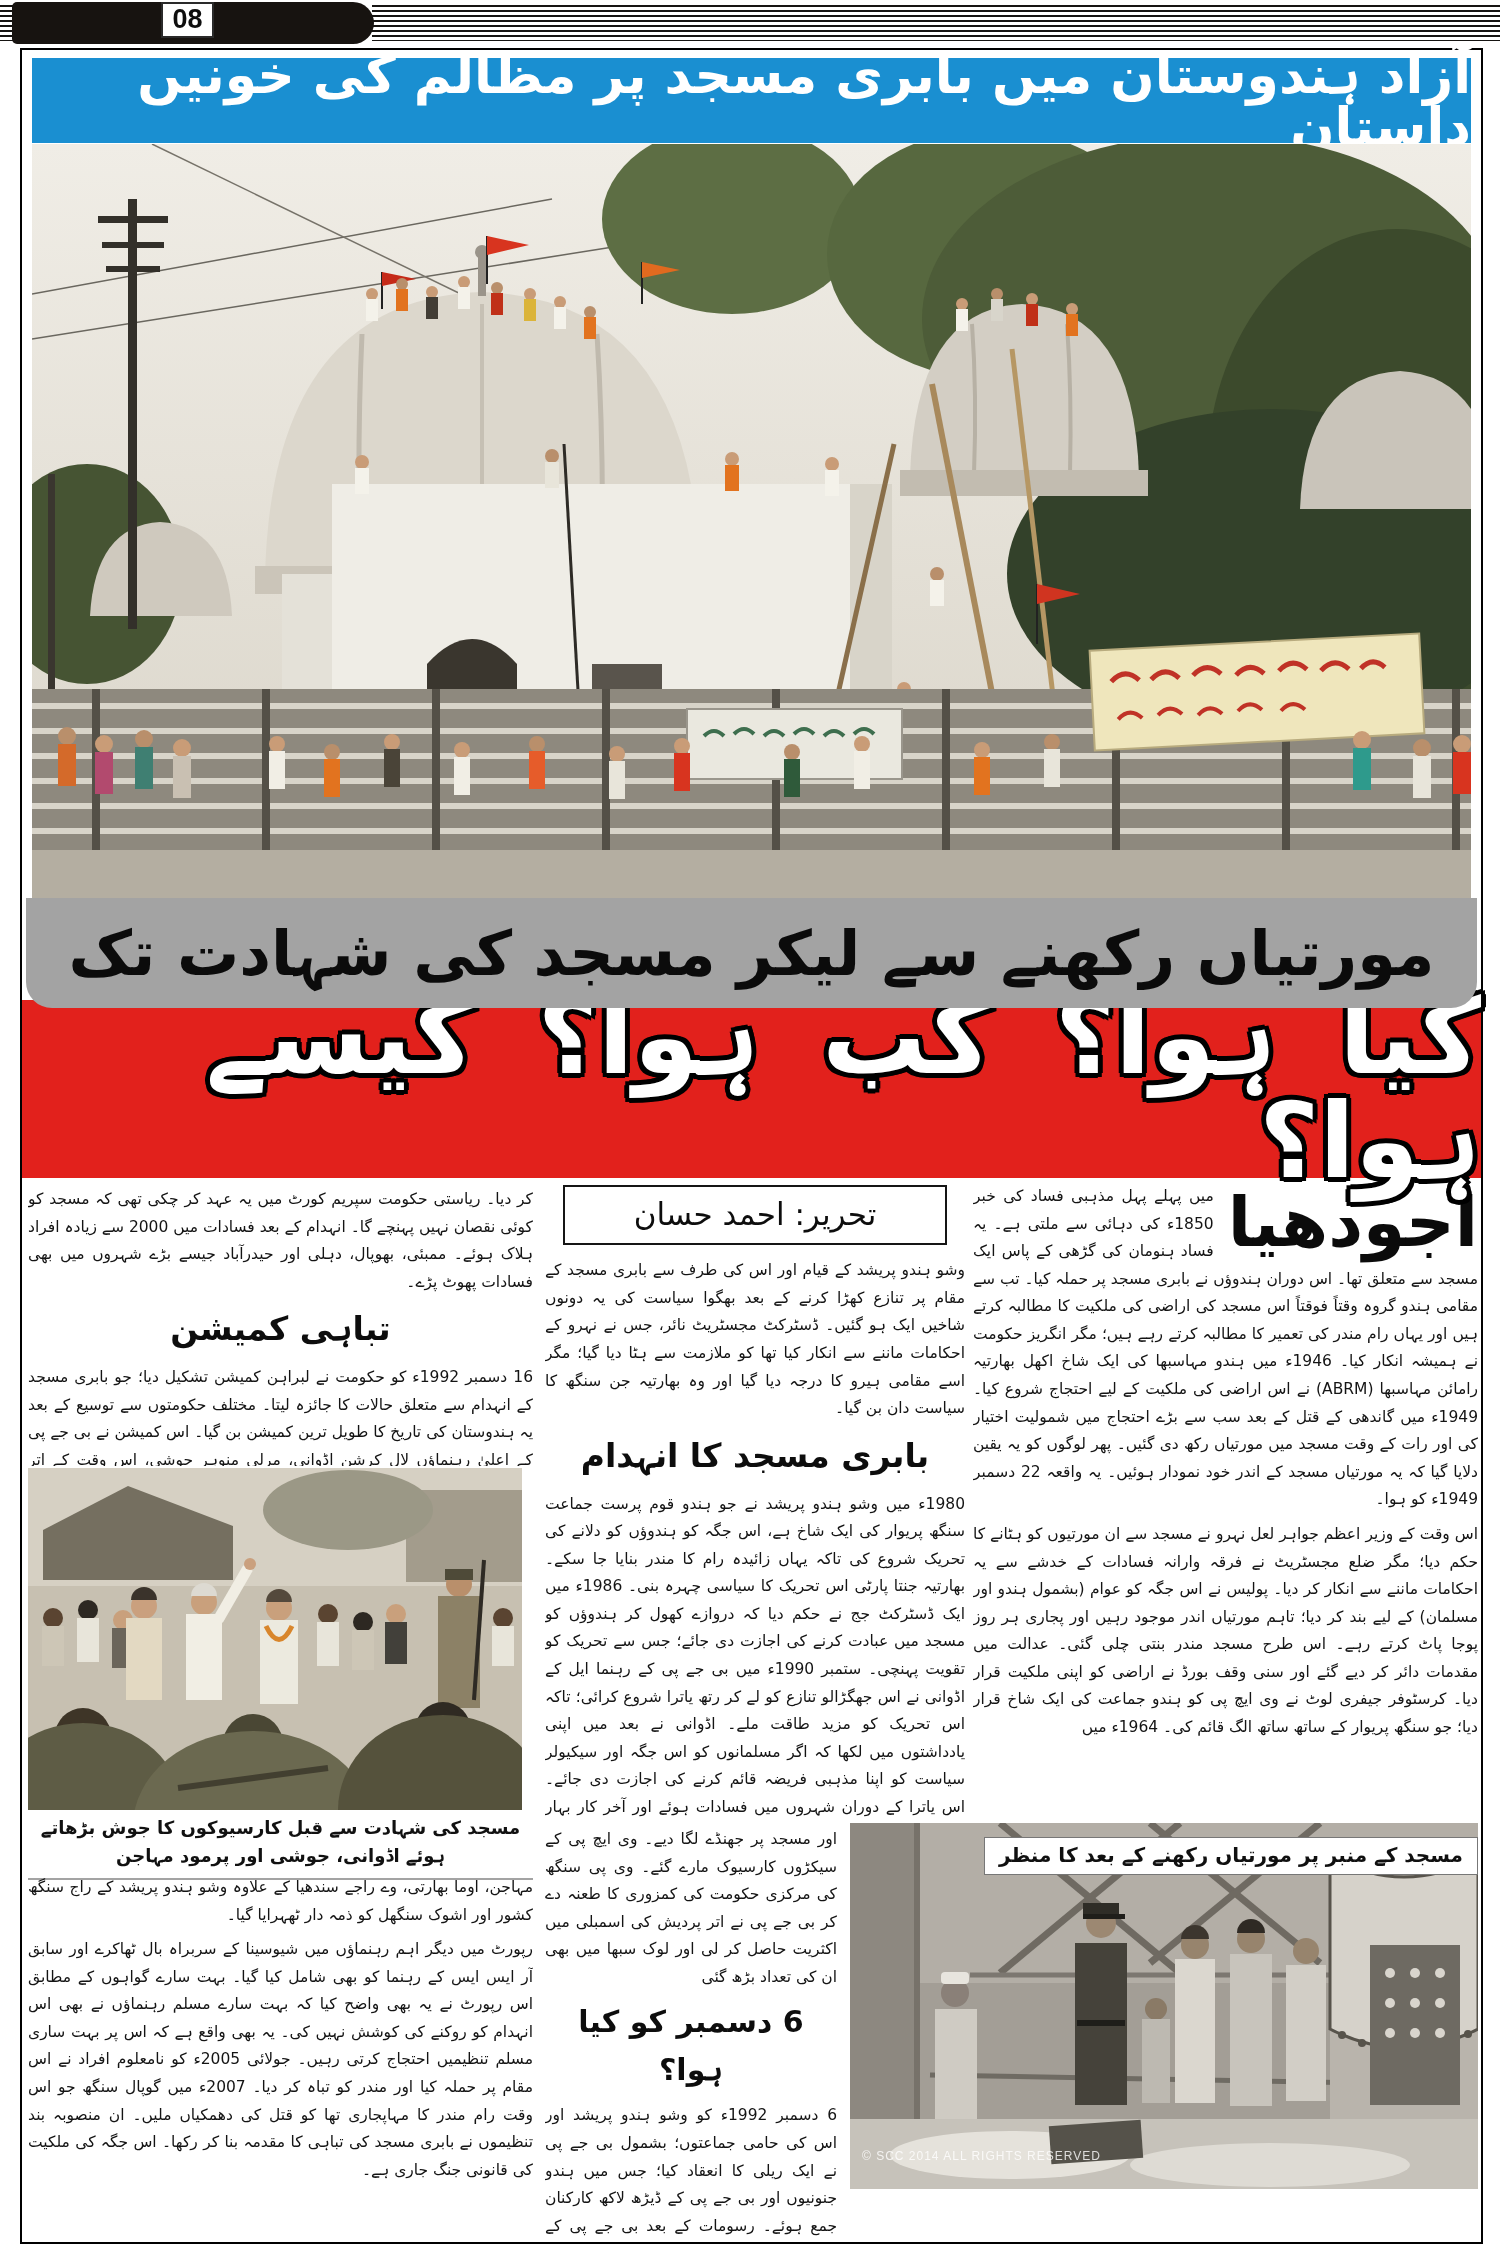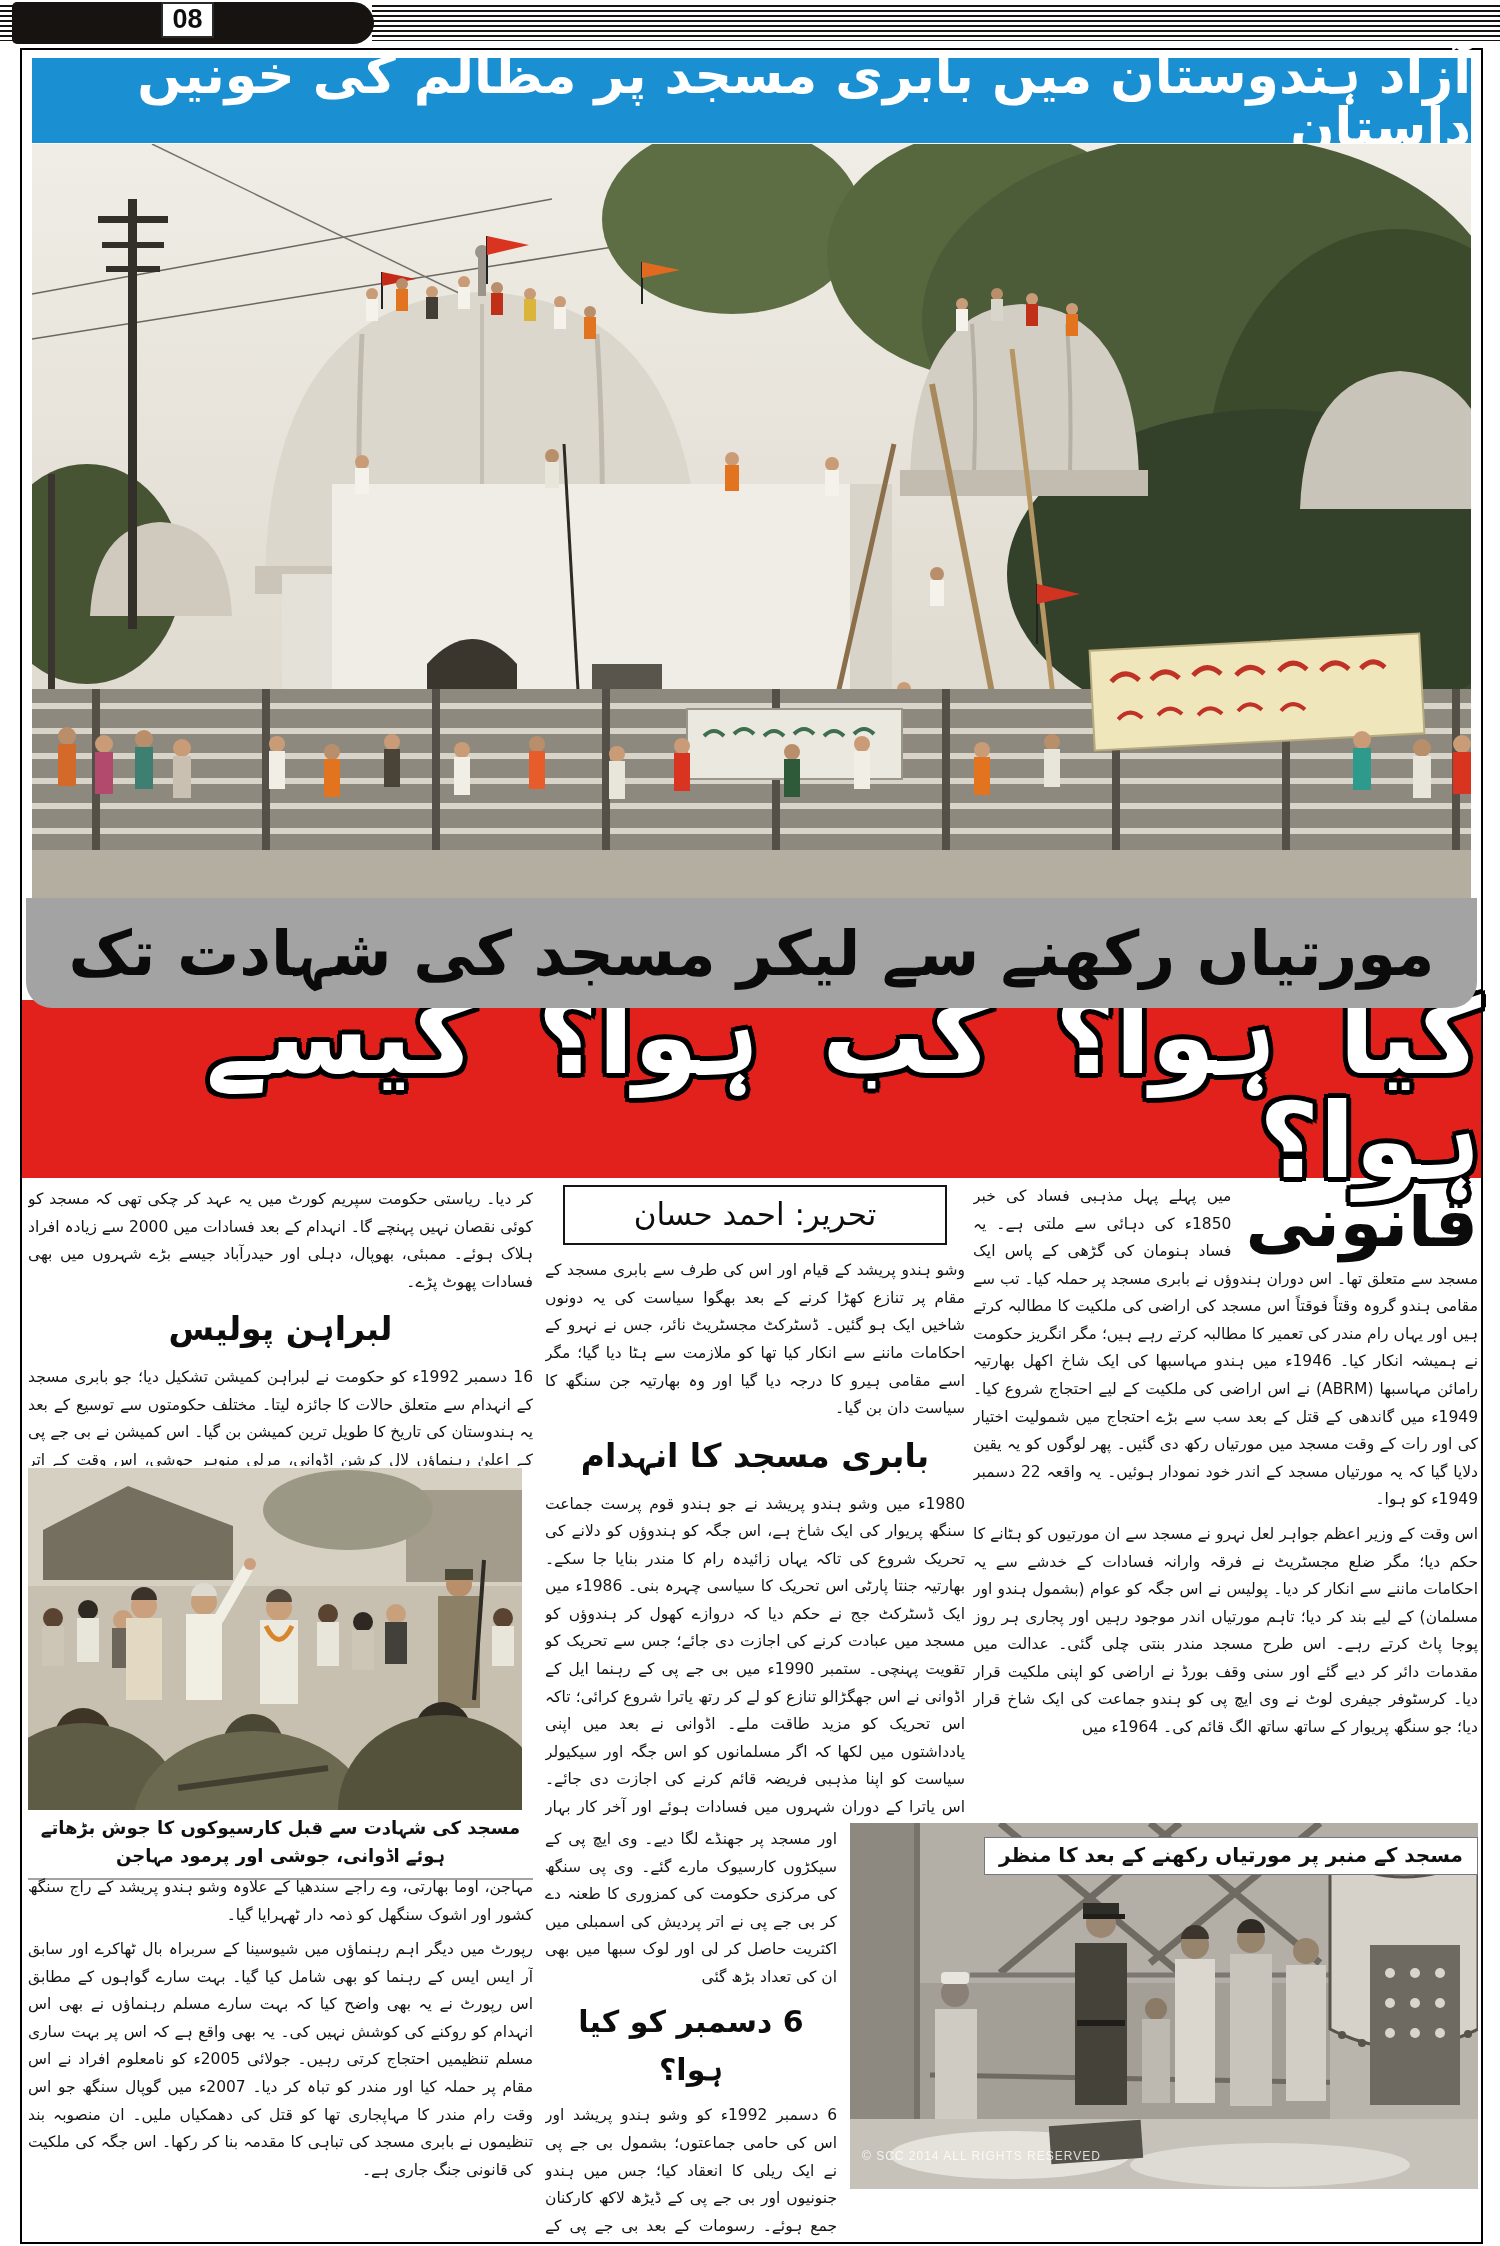--- a/index.html
+++ b/index.html
@@ -342,21 +342,21 @@
   <div class="white-strip">
     <span class="t">مورتیاں رکھنے سے لیکر مسجد کی شہادت تک</span>
   </div>
 
   <div class="red-band">
     <span class="t">کیا ہوا؟ کب ہوا؟ کیسے ہوا؟</span>
   </div>
 
   <div class="col" style="left:28px; top:1186px; width:505px; height:280px;">
     <p>کر دیا۔ ریاستی حکومت سپریم کورٹ میں یہ عہد کر چکی تھی کہ مسجد کو کوئی نقصان نہیں پہنچے گا۔ انہدام کے بعد فسادات میں 2000 سے زیادہ افراد ہلاک ہوئے۔ ممبئی، بھوپال، دہلی اور حیدرآباد جیسے بڑے شہروں میں بھی فسادات پھوٹ پڑے۔</p>
-    <div class="uh">لبراہن پولیس</div>
+    <div class="uh">تباہی کمیشن</div>
     <p>16 دسمبر 1992ء کو حکومت نے لبراہن کمیشن تشکیل دیا؛ جو بابری مسجد کے انہدام سے متعلق حالات کا جائزہ لیتا۔ مختلف حکومتوں سے توسیع کے بعد یہ ہندوستان کی تاریخ کا طویل ترین کمیشن بن گیا۔ اس کمیشن نے بی جے پی کے اعلیٰ رہنماؤں لال کرشن اڈوانی، مرلی منوہر جوشی، اس وقت کے اتر پردیش کے وزیر اعلیٰ کلیان سنگھ، پرمود</p>
   </div>
 
   <div class="photo-box" style="left:28px; top:1468px; width:494px; height:342px;">
     <svg viewBox="0 0 494 342" preserveAspectRatio="none">
       <rect width="494" height="342" fill="#c7c0b1"></rect>
       <rect x="0" y="0" width="494" height="118" fill="#d6d0c3"></rect>
       <path d="M15 62 L100 18 L205 58 L205 112 L15 112 Z" fill="#756f60"></path>
       <rect x="378" y="22" width="116" height="92" fill="#a39c8c"></rect>
       <ellipse cx="320" cy="42" rx="85" ry="40" fill="#9b9886"></ellipse>
@@ -422,21 +422,21 @@
     <p>1980ء میں وشو ہندو پریشد نے جو ہندو قوم پرست جماعت سنگھ پریوار کی ایک شاخ ہے، اس جگہ کو ہندوؤں کو دلانے کی تحریک شروع کی تاکہ یہاں زائیدہ رام کا مندر بنایا جا سکے۔ بھارتیہ جنتا پارٹی اس تحریک کا سیاسی چہرہ بنی۔ 1986ء میں ایک ڈسٹرکٹ جج نے حکم دیا کہ دروازے کھول کر ہندوؤں کو مسجد میں عبادت کرنے کی اجازت دی جائے؛ جس سے تحریک کو تقویت پہنچی۔ ستمبر 1990ء میں بی جے پی کے رہنما ایل کے اڈوانی نے اس جھگڑالو تنازع کو لے کر رتھ یاترا شروع کرائی؛ تاکہ اس تحریک کو مزید طاقت ملے۔ اڈوانی نے بعد میں اپنی یادداشتوں میں لکھا کہ اگر مسلمانوں کو اس جگہ اور سیکیولر سیاست کو اپنا مذہبی فریضہ قائم کرنے کی اجازت دی جائے۔ اس یاترا کے دوران شہروں میں فسادات ہوئے اور آخر کار بہار کی لالو پرساد یادو کی حکومت نے اڈوانی کو گرفتار کر لیا۔ اس کے باوجود بہت سارے کارسیوک ایودھیا پہنچ گئے</p>
   </div>
 
   <div class="col" style="left:545px; top:1826px; width:292px; height:416px;">
     <p>اور مسجد پر جھنڈے لگا دیے۔ وی ایچ پی کے سیکڑوں کارسیوک مارے گئے۔ وی پی سنگھ کی مرکزی حکومت کی کمزوری کا طعنہ دے کر بی جے پی نے اتر پردیش کی اسمبلی میں اکثریت حاصل کر لی اور لوک سبھا میں بھی ان کی تعداد بڑھ گئی</p>
     <div class="uh" style="font-size:30px;">6 دسمبر کو کیا ہوا؟</div>
     <p>6 دسمبر 1992ء کو وشو ہندو پریشد اور اس کی حامی جماعتوں؛ بشمول بی جے پی نے ایک ریلی کا انعقاد کیا؛ جس میں ہندو جنونیوں اور بی جے پی کے ڈیڑھ لاکھ کارکنان جمع ہوئے۔ رسومات کے بعد بی جے پی کے رہنماؤں؛ ایل کے اڈوانی، مرلی منوہر جوشی اور اوما بھارتی وغیرہ نے تقاریر کیں۔ رہنماؤں کی تقاریر کے دوران مجمع میں اشتعال بڑھتا گیا اور آخر مسجد پر حملہ کر دیا گیا۔ پولیس کے سیبوکوں نے حفاظتی آلات استعمال کرتے ہوئے مسجد کو منہدم کر دیا۔</p>
   </div>
 
   <div class="col" style="left:973px; top:1183px; width:505px; height:637px;">
-    <span class="dropword">قانونی</span>
+    <span class="dropword">اجودھیا</span>
     <p>میں پہلے پہل مذہبی فساد کی خبر 1850ء کی دہائی سے ملتی ہے۔ یہ فساد ہنومان کی گڑھی کے پاس ایک مسجد سے متعلق تھا۔ اس دوران ہندوؤں نے بابری مسجد پر حملہ کیا۔ تب سے مقامی ہندو گروہ وقتاً فوقتاً اس مسجد کی اراضی کی ملکیت کا مطالبہ کرتے ہیں اور یہاں رام مندر کی تعمیر کا مطالبہ کرتے رہے ہیں؛ مگر انگریز حکومت نے ہمیشہ انکار کیا۔ 1946ء میں ہندو مہاسبھا کی ایک شاخ اکھل بھارتیہ رامائن مہاسبھا (ABRM) نے اس اراضی کی ملکیت کے لیے احتجاج شروع کیا۔ 1949ء میں گاندھی کے قتل کے بعد سب سے بڑے احتجاج میں شمولیت اختیار کی اور رات کے وقت مسجد میں مورتیاں رکھ دی گئیں۔ پھر لوگوں کو یہ یقین دلایا گیا کہ یہ مورتیاں مسجد کے اندر خود نمودار ہوئیں۔ یہ واقعہ 22 دسمبر 1949ء کو ہوا۔</p>
     <p>اس وقت کے وزیر اعظم جواہر لعل نہرو نے مسجد سے ان مورتیوں کو ہٹانے کا حکم دیا؛ مگر ضلع مجسٹریٹ نے فرقہ وارانہ فسادات کے خدشے سے یہ احکامات ماننے سے انکار کر دیا۔ پولیس نے اس جگہ کو عوام (بشمول ہندو اور مسلمان) کے لیے بند کر دیا؛ تاہم مورتیاں اندر موجود رہیں اور پجاری ہر روز پوجا پاٹ کرتے رہے۔ اس طرح مسجد مندر بنتی چلی گئی۔ عدالت میں مقدمات دائر کر دیے گئے اور سنی وقف بورڈ نے اراضی کو اپنی ملکیت قرار دیا۔ کرسٹوفر جیفری لوٹ نے وی ایچ پی کو ہندو جماعت کی ایک شاخ قرار دیا؛ جو سنگھ پریوار کے ساتھ ساتھ الگ قائم کی۔ 1964ء میں</p>
   </div>
 
   <div class="photo-box" style="left:850px; top:1823px; width:628px; height:366px;">
     <svg viewBox="0 0 628 366" preserveAspectRatio="none">
       <rect width="628" height="366" fill="#a39e96"></rect>
       <rect x="0" y="0" width="628" height="160" fill="#b3aea6"></rect>
 
       <g stroke="#6f6a62" stroke-width="7">

